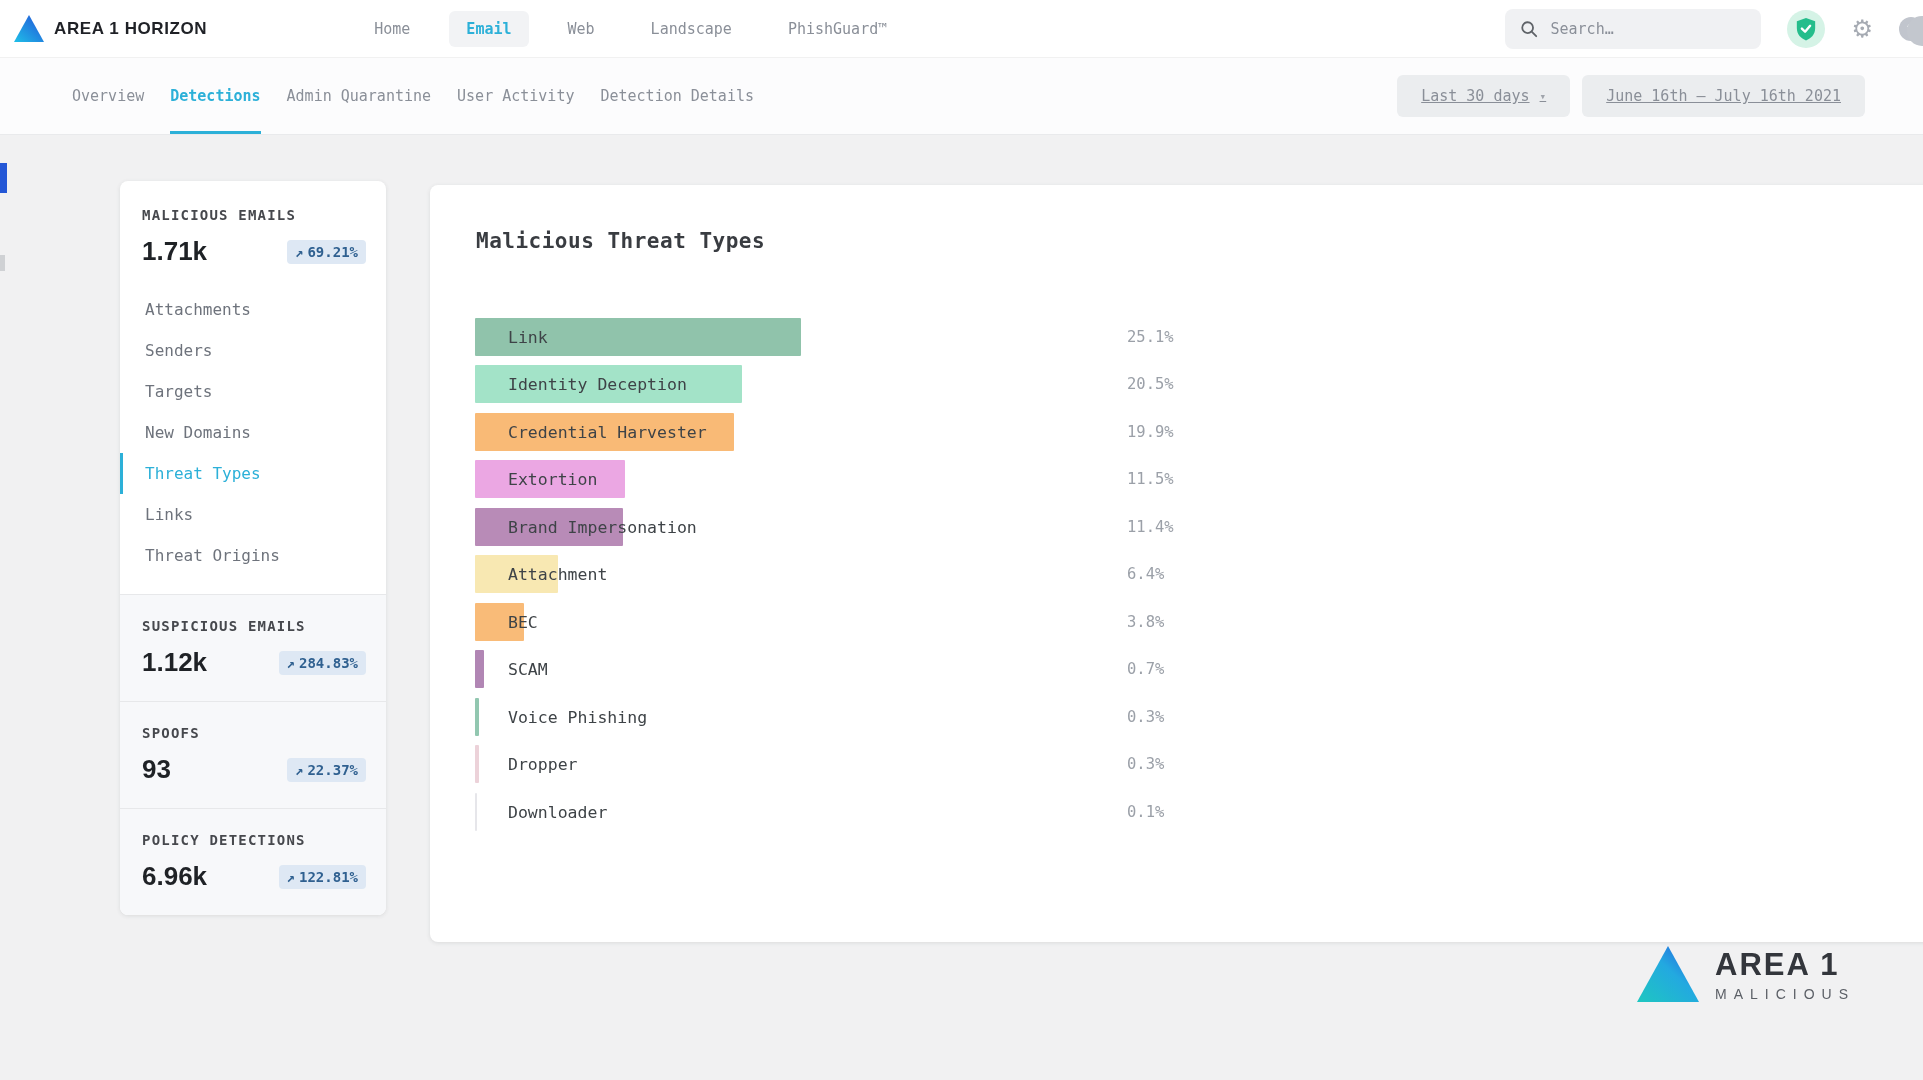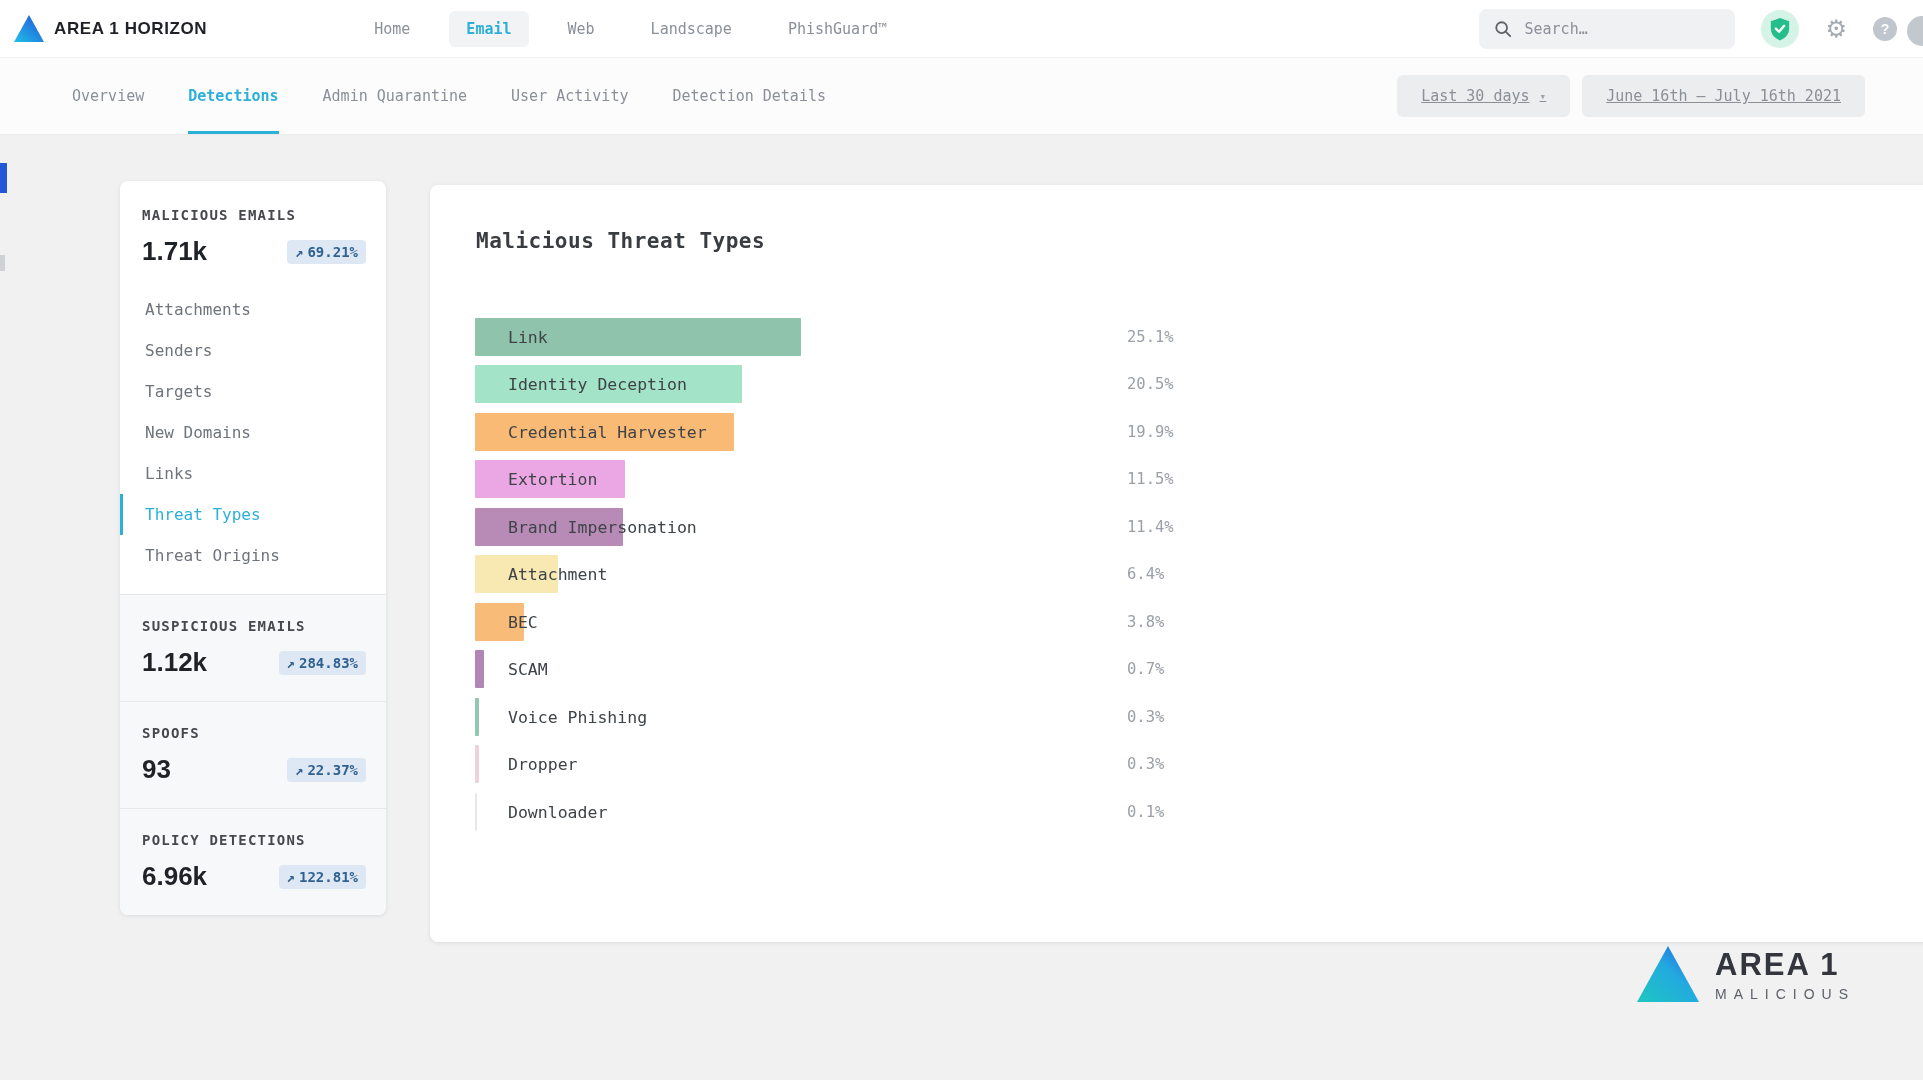--- a/index.html
+++ b/index.html
@@ -23,21 +23,21 @@
     font-family: "Liberation Sans", sans-serif; font-weight: 700;
     font-size: 17px; letter-spacing: 0.6px; color: #1f2126;
   }
   .main-nav { display: flex; align-items: flex-start; gap: 22px; margin-left: 150px; }
   .nav-item {
     color: #8a8f98; font-size: 15px; padding: 9px 17px; border-radius: 6px;
     cursor: pointer; white-space: nowrap;
   }
   .nav-item.active { color: #2cb0d8; background: #f2f3f5; font-weight: bold; }
 
-  .header-right { margin-left: auto; display: flex; align-items: center; gap: 26px; padding-right: 26px; }
+  .header-right { margin-left: auto; display: flex; align-items: center; gap: 26px; }
   .search {
     width: 256px; height: 40px; background: #f0f1f3; border-radius: 8px;
     display: flex; align-items: center; gap: 12px; padding: 0 15px;
   }
   .search input {
     border: none; background: transparent; outline: none; width: 170px;
     font-family: "DejaVu Sans Mono", monospace; font-size: 15px; color: #5f6368;
   }
   .search input::placeholder { color: #8a8f98; }
   .shield-wrap {
@@ -54,21 +54,21 @@
     position: absolute; right: -14px; top: 16px; width: 30px; height: 30px;
     border-radius: 50%; background: #c3c7ce;
   }
 
   
   .tabbar {
     position: absolute; top: 58px; left: 0; width: 100%; height: 77px;
     background: #fcfcfd; border-bottom: 1px solid #e9eaec;
     display: flex; align-items: center;
   }
-  .tabs { display: flex; align-items: stretch; gap: 44px; margin-left: 72px; height: 100%; }
+  .tabs { display: flex; align-items: stretch; gap: 26px; margin-left: 72px; height: 100%; }
   .tab {
     position: relative; display: flex; align-items: center;
     color: #8a8f98; font-size: 15px; cursor: pointer; white-space: nowrap;
   }
   .tab.active { color: #2cb0d8; font-weight: bold; text-align: right; }
   .tab.active::after {
     content: ""; position: absolute; left: 0; right: 0; bottom: 0;
     height: 3px; background: #2cb0d8;
   }
   .tab-actions { margin-left: auto; display: flex; gap: 12px; margin-right: 58px; }
@@ -227,22 +227,22 @@
         <span>↗</span>
         <span>69.21%</span>
       </div>
     </div>
   </div>
   <div class="side-nav" id="side-nav">
       <div class="side-nav-item">Attachments</div>
       <div class="side-nav-item">Senders</div>
       <div class="side-nav-item">Targets</div>
       <div class="side-nav-item">New Domains</div>
+      <div class="side-nav-item active">Threat Types</div>
       <div class="side-nav-item">Links</div>
-      <div class="side-nav-item active">Threat Types</div>
       <div class="side-nav-item">Threat Origins</div>
     </div>
   <div id="sidebar-stats">
       <div class="side-section">
         <div class="section-title">SUSPICIOUS EMAILS</div>
         <div class="stat-row">
           <div class="stat-value">1.12k</div>
           <div class="badge">
             <span>↗</span>
             <span>284.83%</span>

